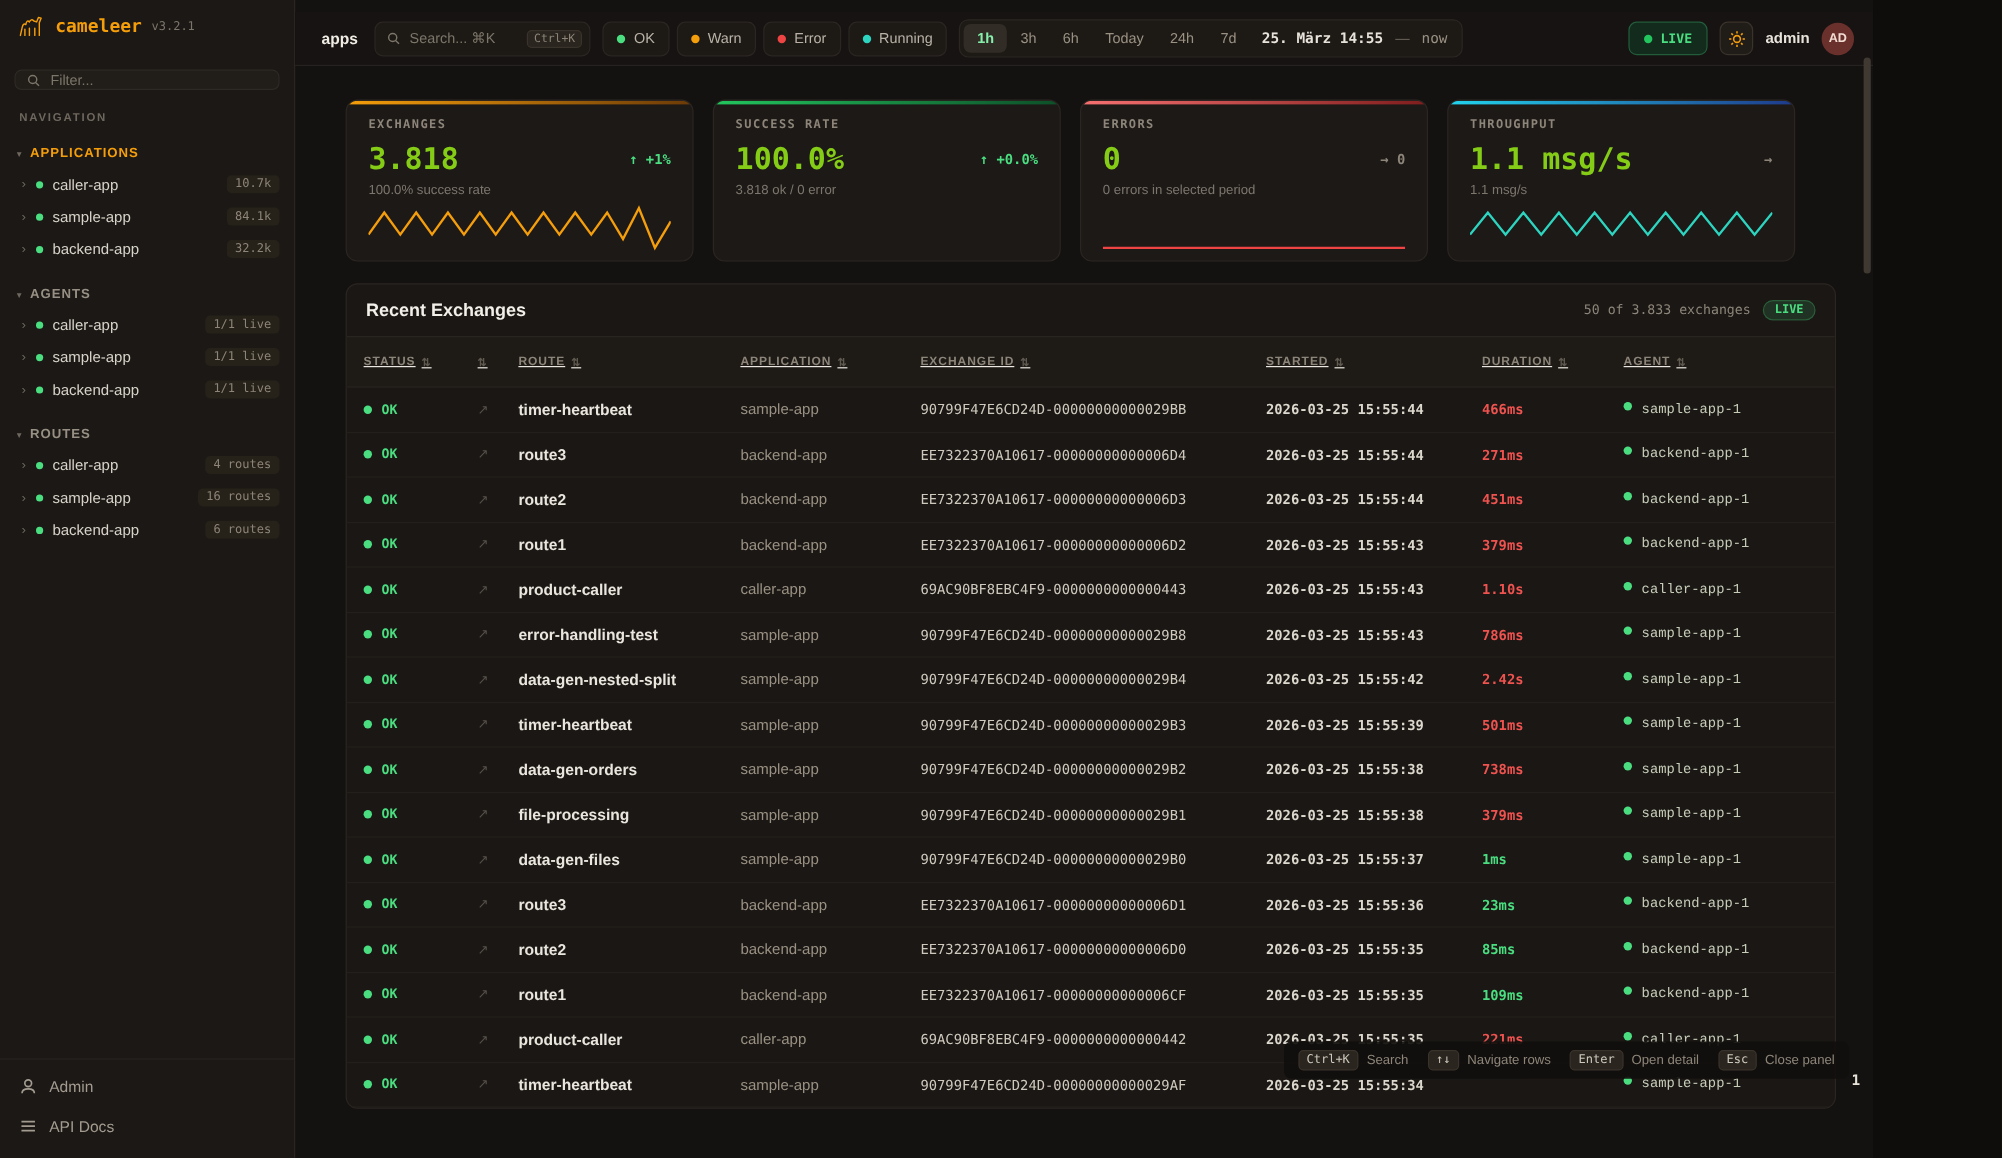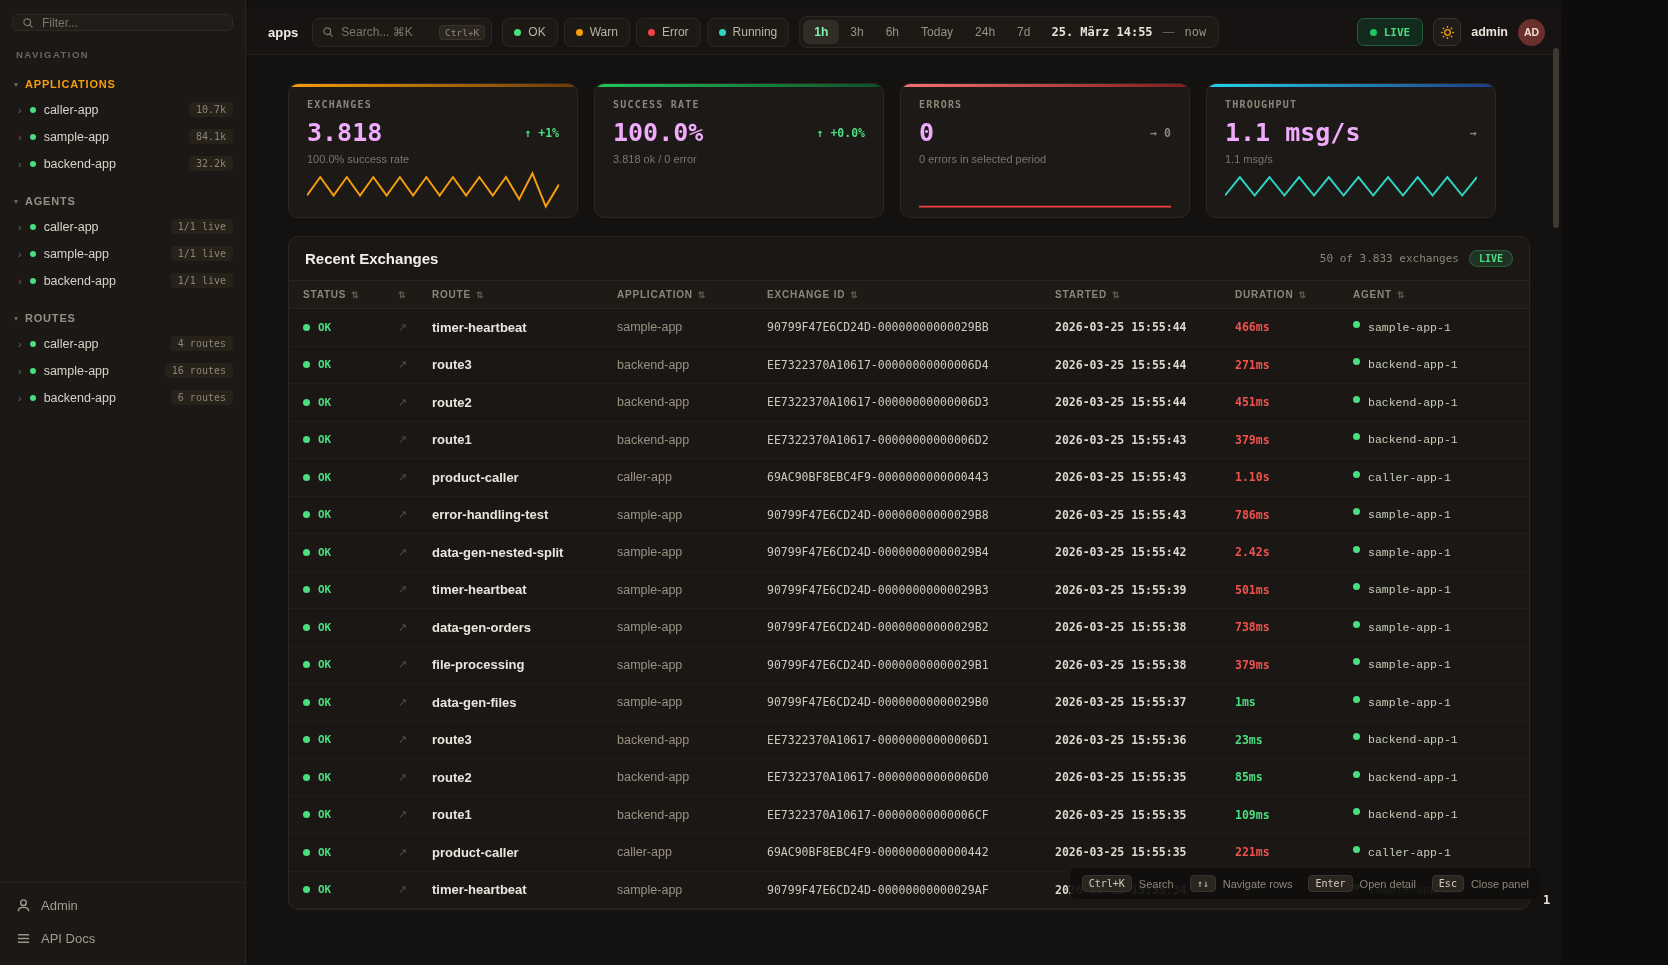--- a/index.html
+++ b/index.html
@@ -50,33 +50,33 @@
   .username { font-size:12.5px; font-weight:bold; color:#e8e3da; }
   .avatar { width:27px; height:27px; border-radius:50%; background:#69302c; color:#f3ddd3; font-size:10.5px; font-weight:bold; display:flex; align-items:center; justify-content:center; cursor:pointer; }
 
   
   .main { position:absolute; left:246px; top:45px; right:0; bottom:0; padding:38px 0 0 42px; overflow:hidden; }
   .cards { display:flex; gap:16px; width:1208px; }
   .card { flex:1 1 0; height:135px; position:relative; background:#1c1917; border:1px solid #2b2622; border-radius:10px; padding:15px 18px 0; overflow:hidden; }
   .card-accent { position:absolute; top:0; left:0; right:0; height:3px; }
   .card-title { font-family:"DejaVu Sans Mono", monospace; font-size:10px; letter-spacing:1.2px; color:#8d8579; font-weight:bold; }
   .card-valrow { display:flex; align-items:center; justify-content:space-between; margin-top:8px; }
-  .card-value { font-family:"DejaVu Sans Mono", monospace; font-size:25px; font-weight:bold; color:#f0abfc; }
+  .card-value { font-family:"DejaVu Sans Mono", monospace; font-size:25px; font-weight:bold; color:#84cc16; }
   .card-delta { font-family:"DejaVu Sans Mono", monospace; font-size:11.5px; font-weight:bold; }
   .card-sub { margin-top:6px; font-size:11px; color:#7d766c; }
   .card-spark { position:absolute; left:18px; right:18px; bottom:7px; height:46px; width:calc(100% - 36px); }
 
   .table-card { width:1242px; margin-top:18px; background:#1a1714; border:1px solid #2b2622; border-radius:10px; overflow:hidden; }
   .table-head { display:flex; align-items:center; padding:13px 16px; }
   .table-title { font-size:15px; font-weight:bold; color:#f2efe9; }
   .table-head-right { margin-left:auto; display:flex; align-items:center; gap:10px; }
   .count-label { font-family:"DejaVu Sans Mono", monospace; font-size:11px; color:#8d8579;margin-left:25px; }
   .live-pill { background:rgba(74,222,128,.14); border:1px solid rgba(74,222,128,.25); color:#4ade80; font-family:"DejaVu Sans Mono", monospace; font-size:10px; font-weight:bold; padding:2px 9px; border-radius:999px; }
   .grid-cols { display:grid; grid-template-columns:95px 34px 185px 150px 288px 180px 118px 1fr; padding:0 14px; align-items:center; }
-  .thead { height:29px; background:#1e1b17; border-top:1px solid #282420; border-bottom:1px solid #282420; }
+  .thead { height:43px; background:#1e1b17; border-top:1px solid #282420; border-bottom:1px solid #282420;text-decoration:underline; }
   .th { display:flex; align-items:center; gap:5px; font-size:10px; font-weight:bold; letter-spacing:.8px; color:#8d8579; cursor:pointer; }
   .sort { font-size:9px; color:#5f594f; }
   .trow { height:37.5px; border-bottom:1px solid #231f1b; cursor:pointer; }
   .c-status { display:flex; align-items:center; gap:8px; }
   .gdot { width:7px; height:7px; border-radius:50%; background:#4ade80; flex:0 0 auto; }
   .status-text { font-family:"DejaVu Sans Mono", monospace; font-size:11px; font-weight:bold; color:#4ade80; }
   .c-icon { color:#57504a; font-size:11px; }
   .c-route { font-size:13px; font-weight:bold; color:#eae6de; }
   .c-app { font-size:12.5px; color:#9a9183; }
   .c-id { font-family:"DejaVu Sans Mono", monospace; font-size:11.5px; color:#cfc9bd; }
@@ -93,20 +93,27 @@
   .page-indicator { position:absolute; left:1543px; top:893px; font-family:"DejaVu Sans Mono", monospace; font-size:12px; font-weight:bold; color:#e8e3da; z-index:6; }
   .scroll-thumb { position:absolute; top:48px; right:2px; width:6px; height:180px; border-radius:3px; background:#3f3932; z-index:7; cursor:grab; }
   svg.ic { display:block; }
 </style>
 </head>
 <body>
 
 <div class="app">
 
   <aside class="sidebar">
+    <div class="logo-row">
+      <svg class="ic" width="24" height="22" viewBox="0 0 32 28" fill="none" stroke="#f59e0b" stroke-width="1.6" stroke-linecap="round" stroke-linejoin="round">
+        <path d="M4 24 L6 15 Q7 10 10 12 Q11 6 14 9 Q16 5 19 8 L22 9 L24 4 L27 5 L25 10 L25 24 M9 24 L9 17 M14 24 L14 16 M20 24 L20 16"></path>
+      </svg>
+      <span class="logo-text">cameleer</span>
+      <span class="logo-ver">v3.2.1</span>
+    </div>
     <div class="filter-box">
       <svg class="ic" width="12" height="12" viewBox="0 0 16 16" fill="none" stroke="#7c7569" stroke-width="1.6">
           <circle cx="7" cy="7" r="4.5"></circle>
           <line x1="10.5" y1="10.5" x2="14" y2="14"></line>
         </svg>
       <span>Filter...</span>
     </div>
     <div class="nav-label">NAVIGATION</div>
     <div>
   <div class="side-section">

